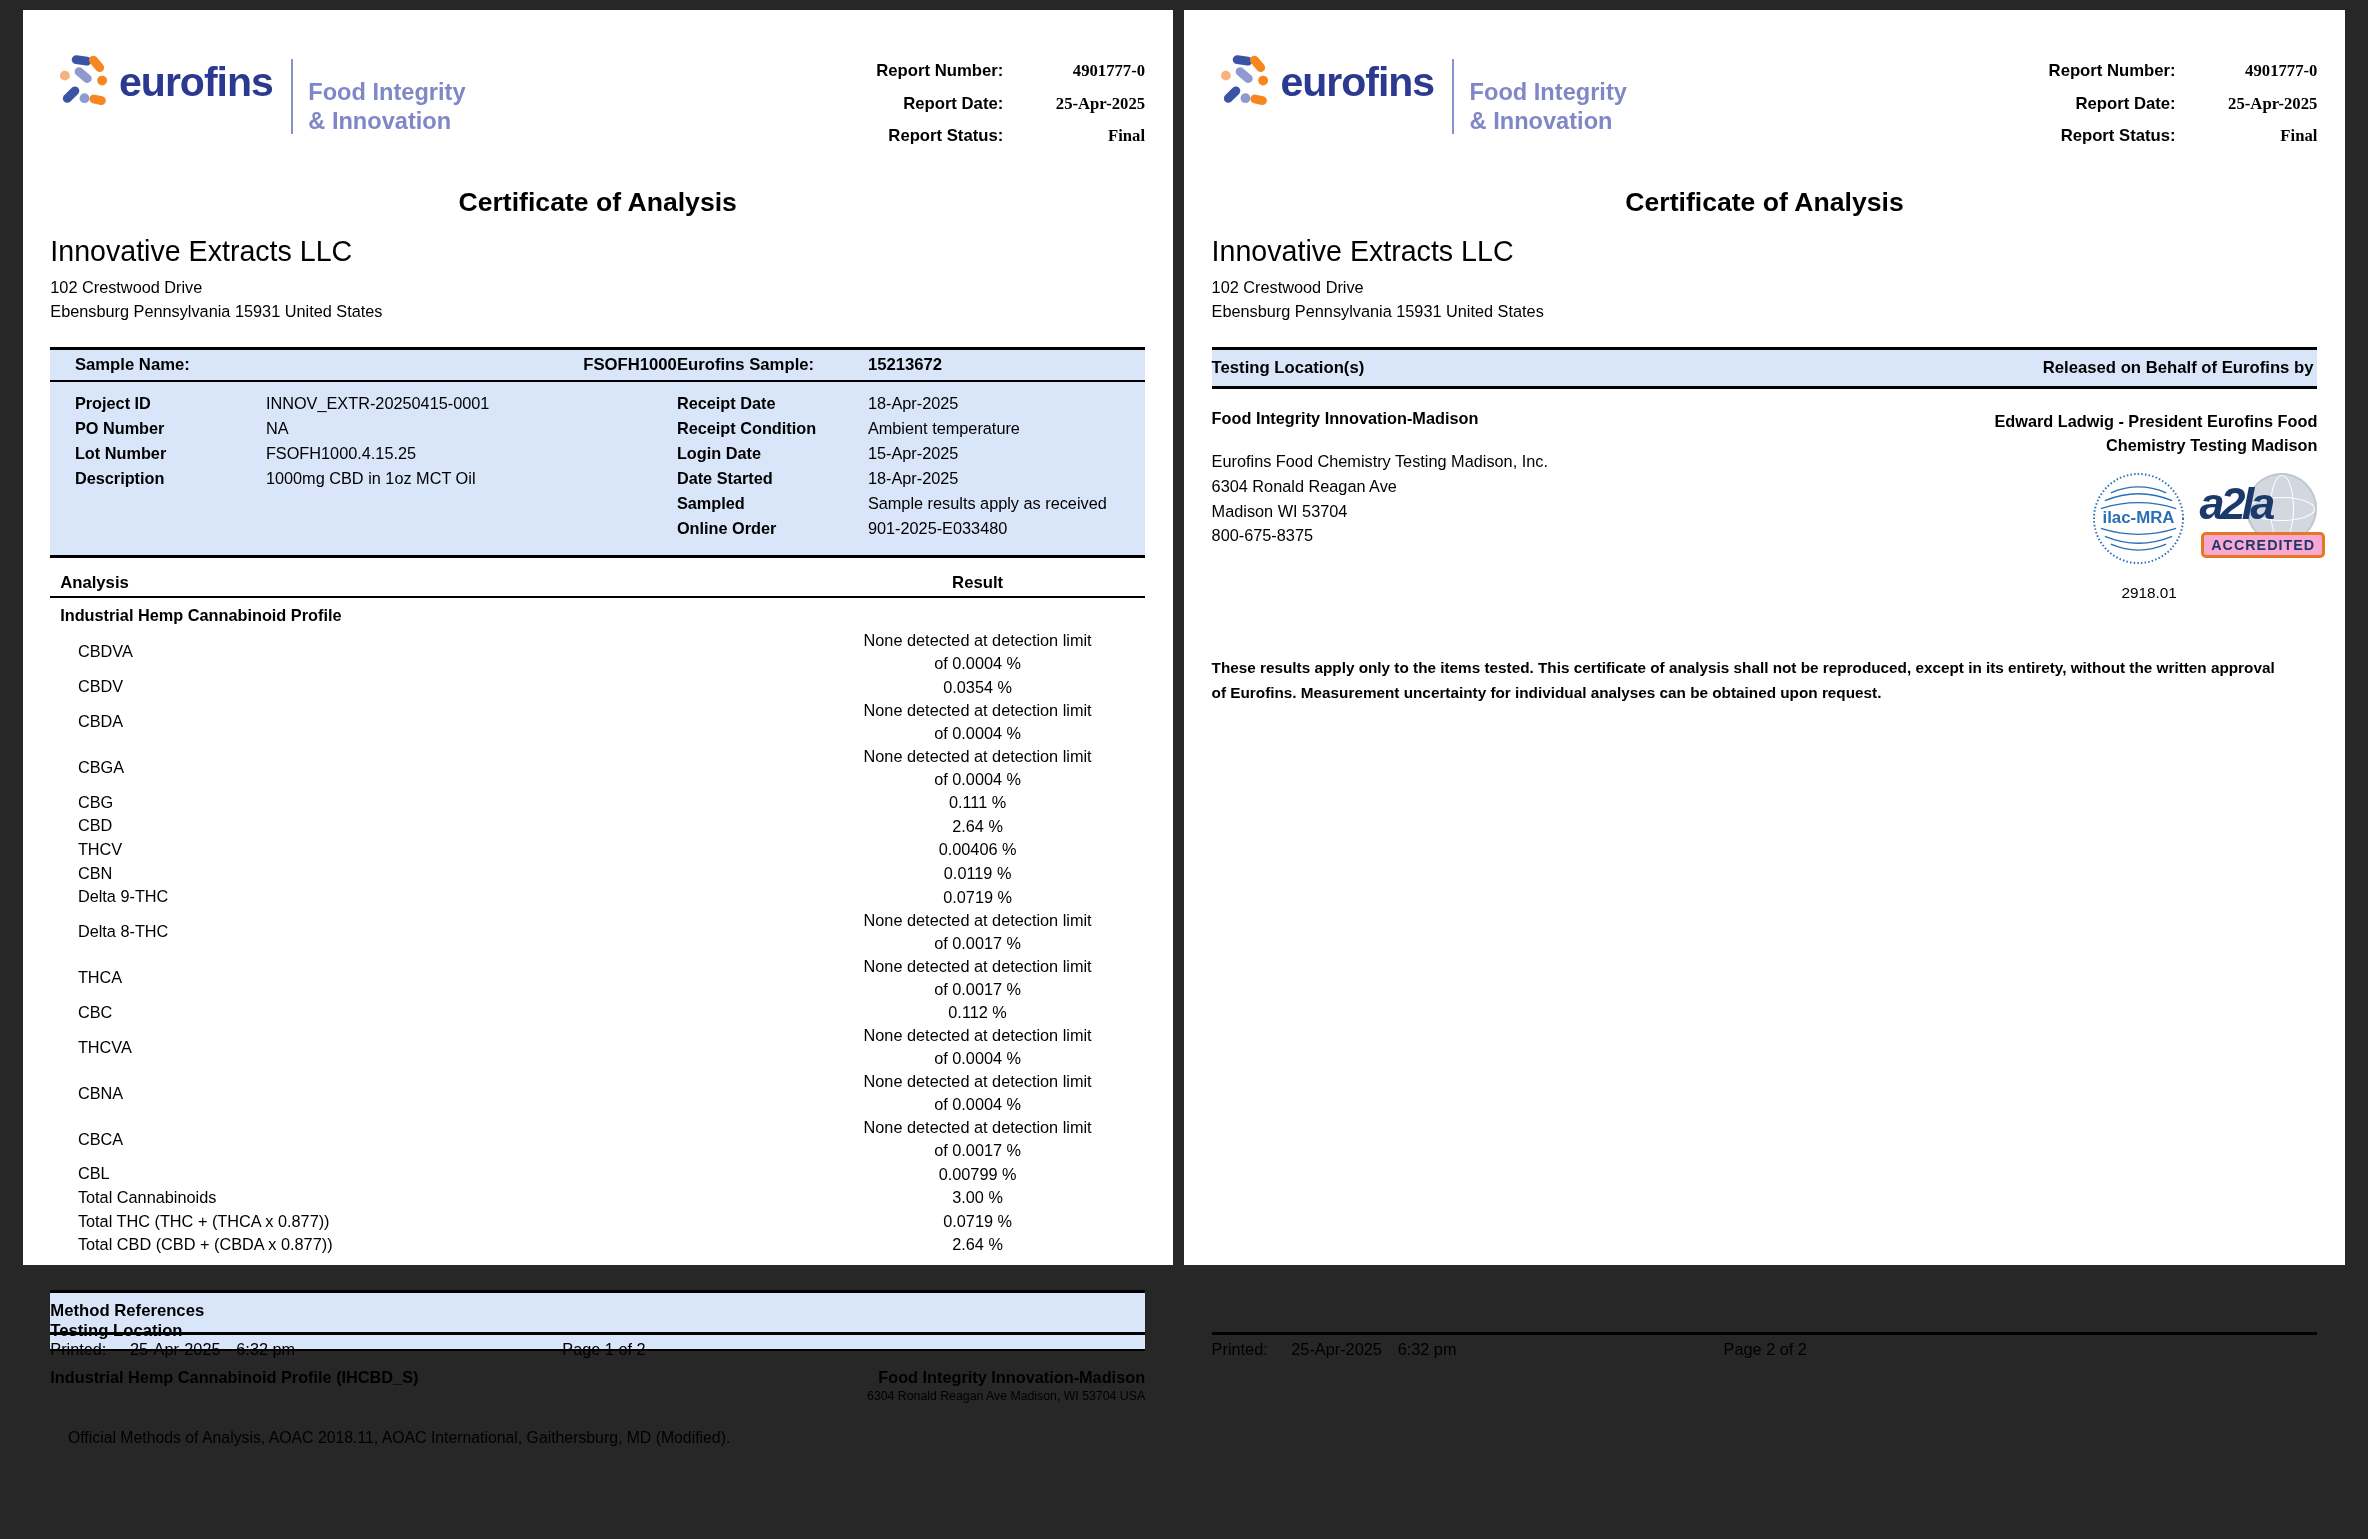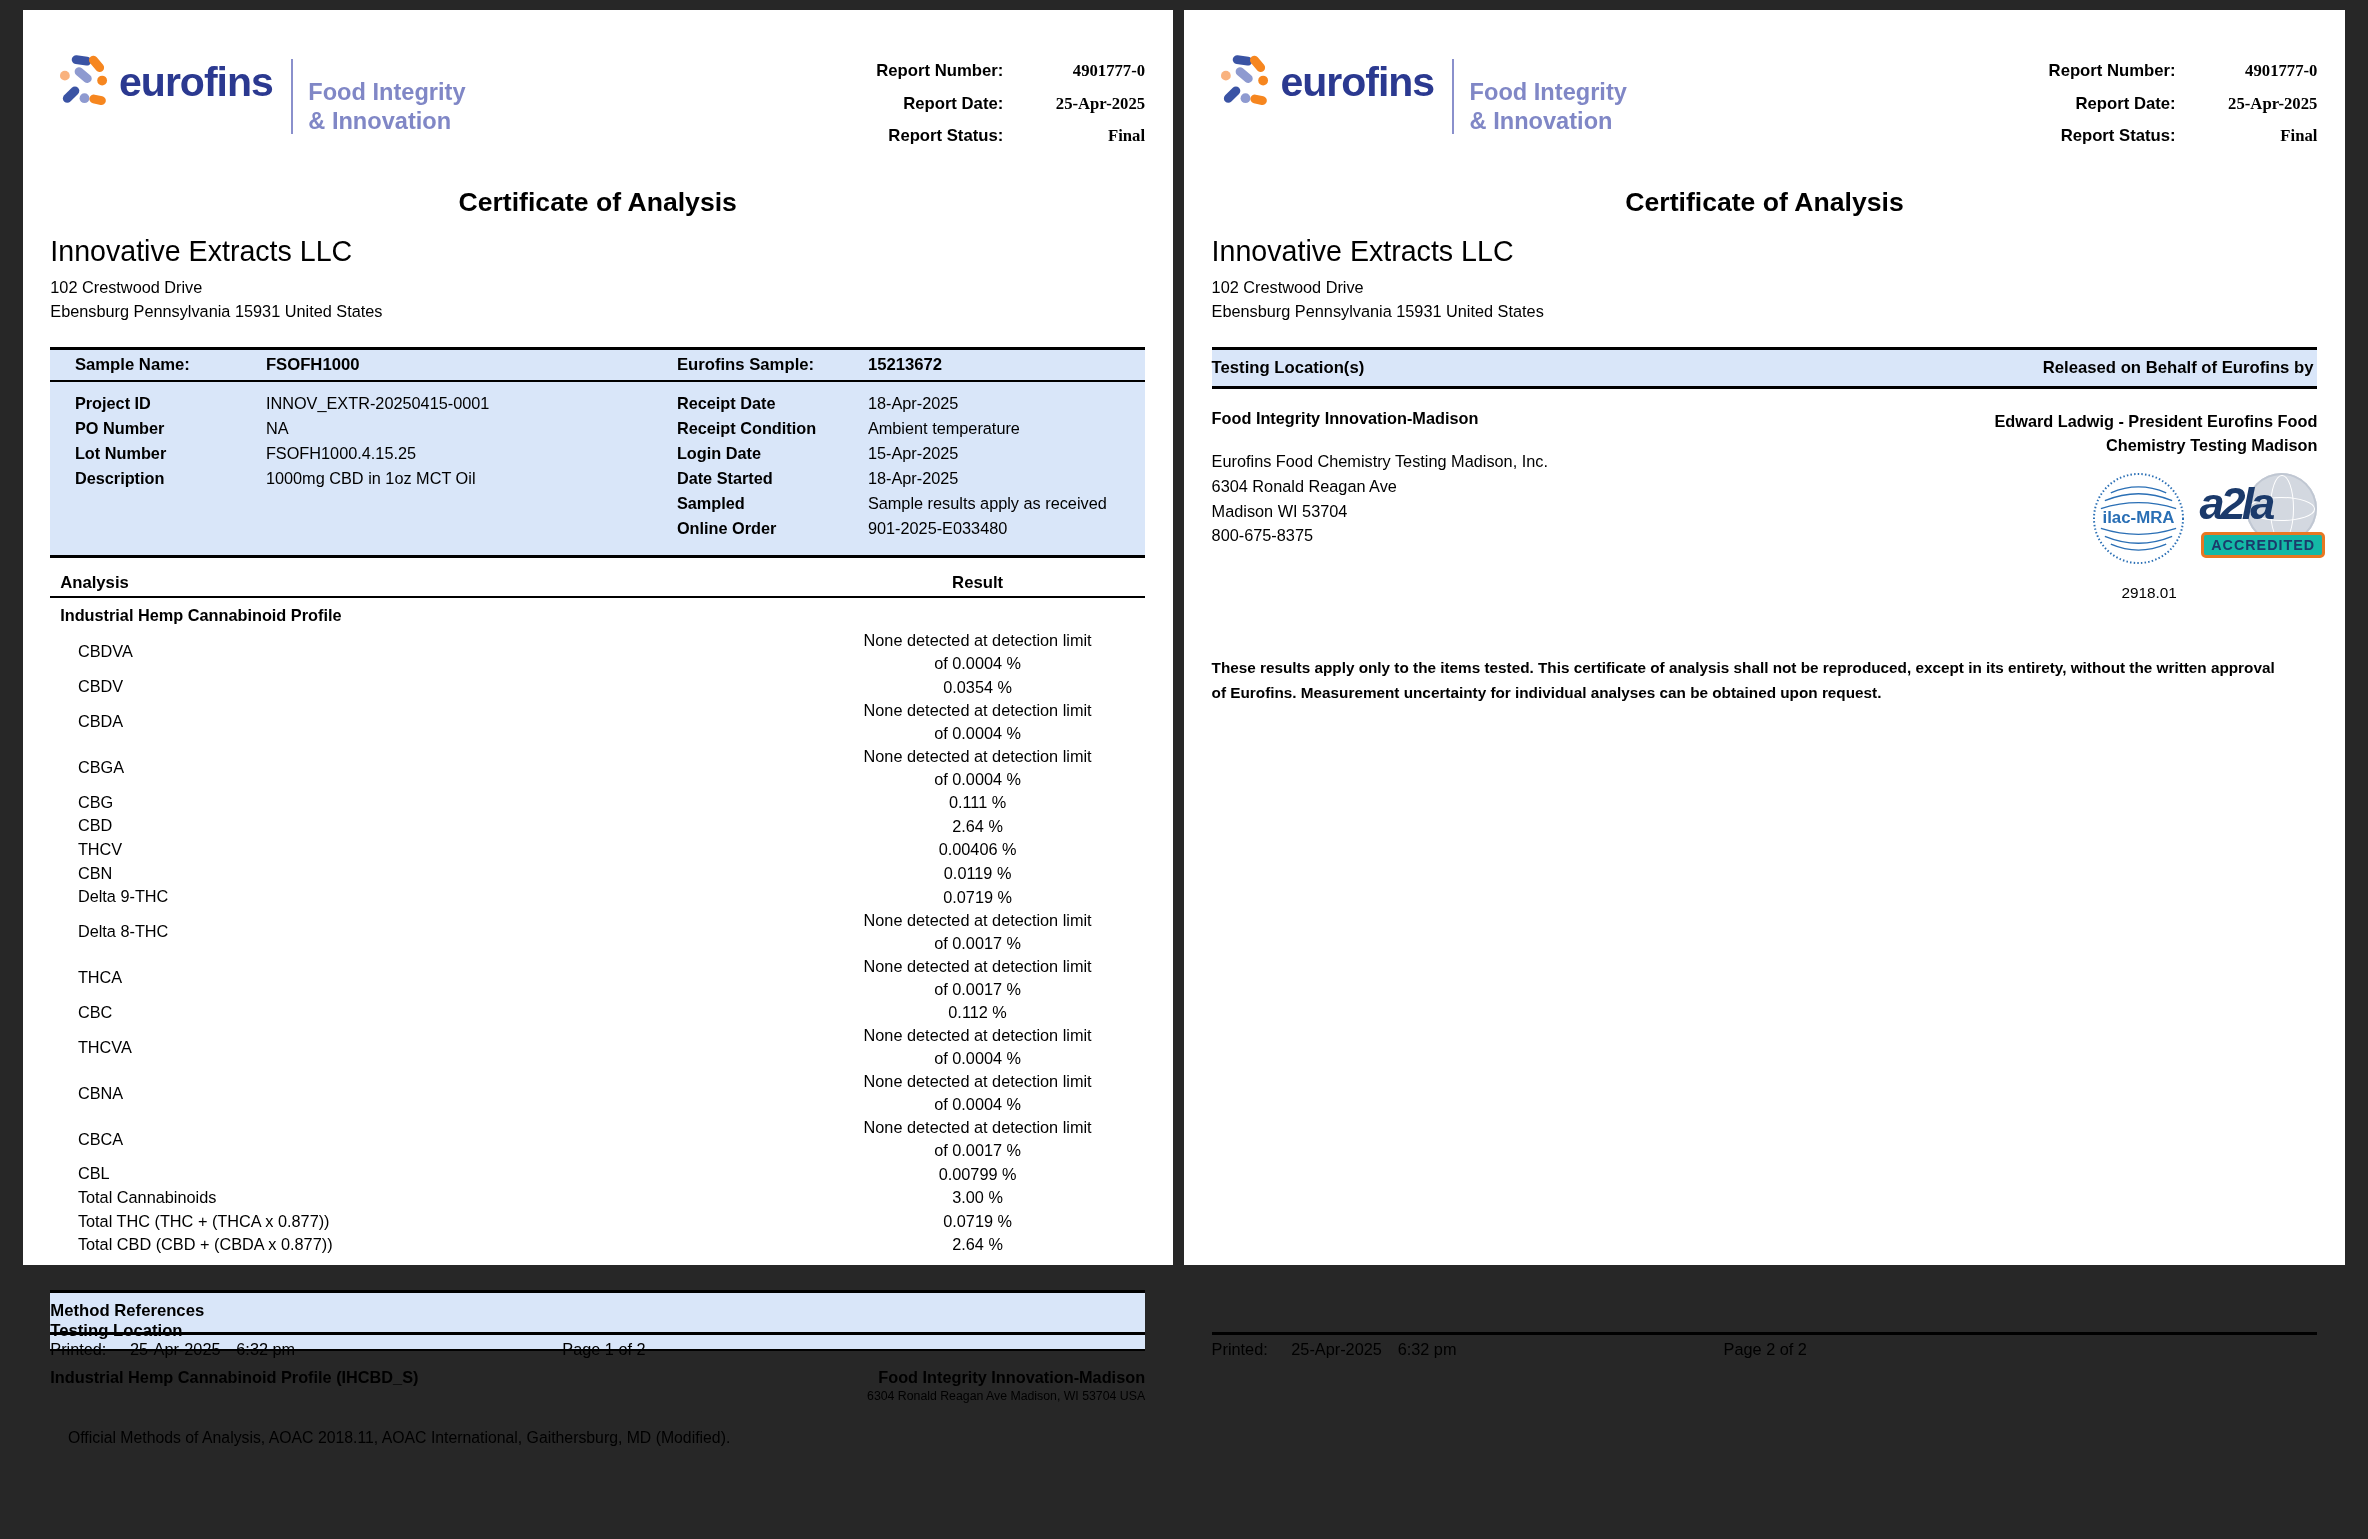--- a/index.html
+++ b/index.html
@@ -30,21 +30,21 @@
 
   .doc-title{text-align:center;font-size:26.6px;font-weight:bold;margin-top:3.9px;}
 
   .client-name{font-size:28.6px;margin-top:17.7px;}
   .client-address{font-size:16.3px;line-height:1.45;margin-top:7.9px;}
 
   
   .blue{background:#D9E6F9;}
   .sample-block{margin-top:23.6px;border-top:3px solid #000;border-bottom:3px solid #000;}
   .sample-header{display:flex;border-bottom:2px solid #000;padding:4.9px 0 4.9px 24.6px;font-size:16.7px;font-weight:bold;}
-  .sample-header .cell-left{flex:0 0 602px;display:flex;}
+  .sample-header .cell-left{flex:0 0 602px;display:flex;justify-content:space-between;}
   .sample-header .cell-right{flex:1;display:flex;}
   .sample-header .lbl{width:191px;}
   .sample-details{display:flex;padding:8.9px 0 13.8px 24.6px;font-size:16.3px;}
   .details-col-left{flex:0 0 602px;}
   .details-col-right{flex:1;}
   .detail-row{display:flex;line-height:25px;}
   .detail-row .lbl{font-weight:bold;width:191px;flex:0 0 191px;}
 
   
   .analysis-header{display:flex;justify-content:space-between;align-items:flex-end;
@@ -88,21 +88,21 @@
   .a2la-globe{position:absolute;right:0;top:0;width:71px;height:71px;border-radius:50%;
     background:#D3D8E0;
     box-shadow:inset 0 0 0 2px #c0c7d2;}
   .a2la-globe:before{content:"";position:absolute;left:23.6px;top:2px;width:23.6px;height:67px;
     border:1.5px solid #ffffff;border-radius:50%;box-sizing:border-box;}
   .a2la-globe:after{content:"";position:absolute;left:2px;top:23.6px;width:67px;height:23.6px;
     border:1.5px solid #ffffff;border-radius:50%;box-sizing:border-box;}
   .a2la-text{position:absolute;left:0;top:7.9px;font-size:45px;font-weight:bold;font-style:italic;
     color:#1B3A6B;letter-spacing:-3.9px;line-height:1;}
   .accredited-box{position:absolute;left:2px;top:59px;border:3px solid #E87722;border-radius:4.9px;
-    background:#14b8a6;color:#1B3A6B;font-weight:bold;font-size:14.3px;letter-spacing:1px;
+    background:#f9a8d4;color:#1B3A6B;font-weight:bold;font-size:14.3px;letter-spacing:1px;
     padding:2px 6.9px;white-space:nowrap;}
   .accreditation-number{font-size:15.3px;text-align:center;padding-right:13.8px;margin-top:13.8px;}
   .disclaimer{margin-top:53px;font-size:15.3px;font-weight:bold;line-height:1.65;max-width:1074px;}
 </style>
 </head>
 <body>
 
 <div class="page" id="page1">
 
   <div class="doc-header">

